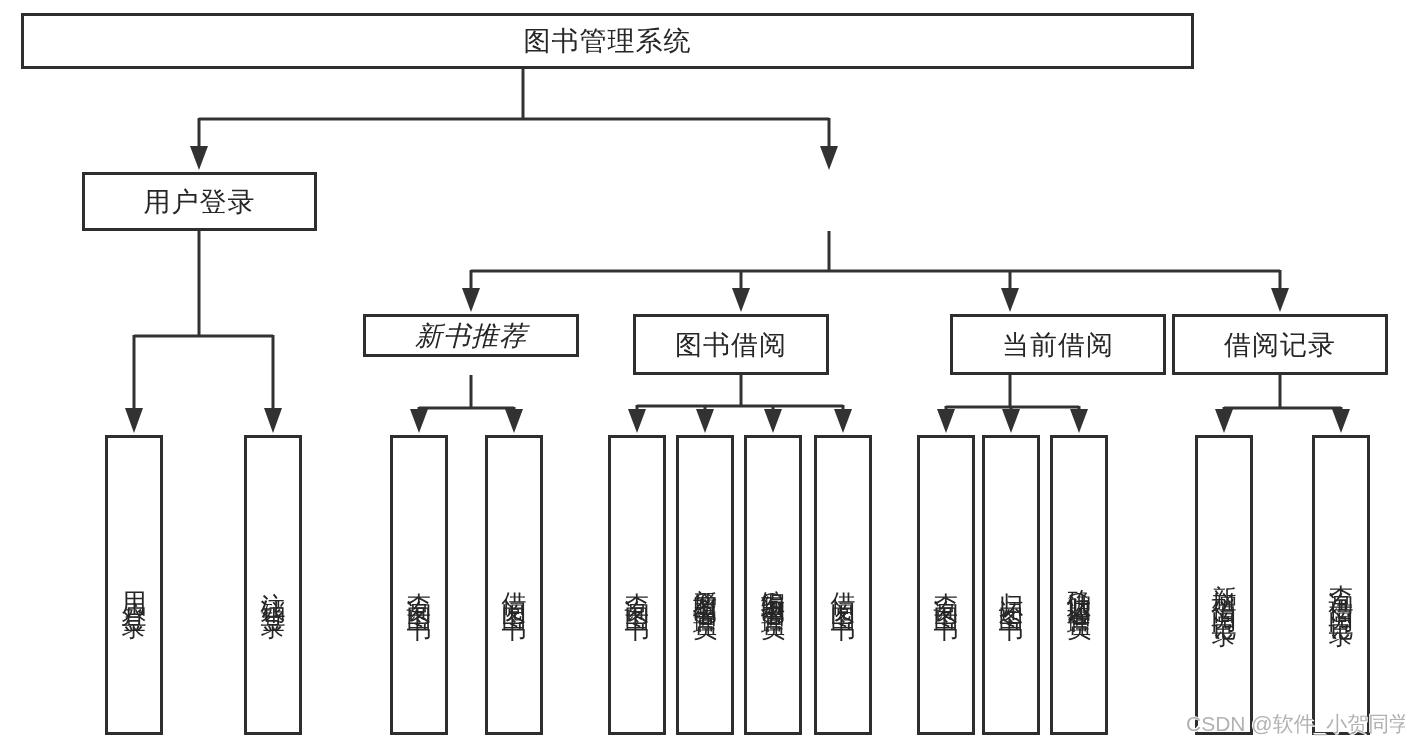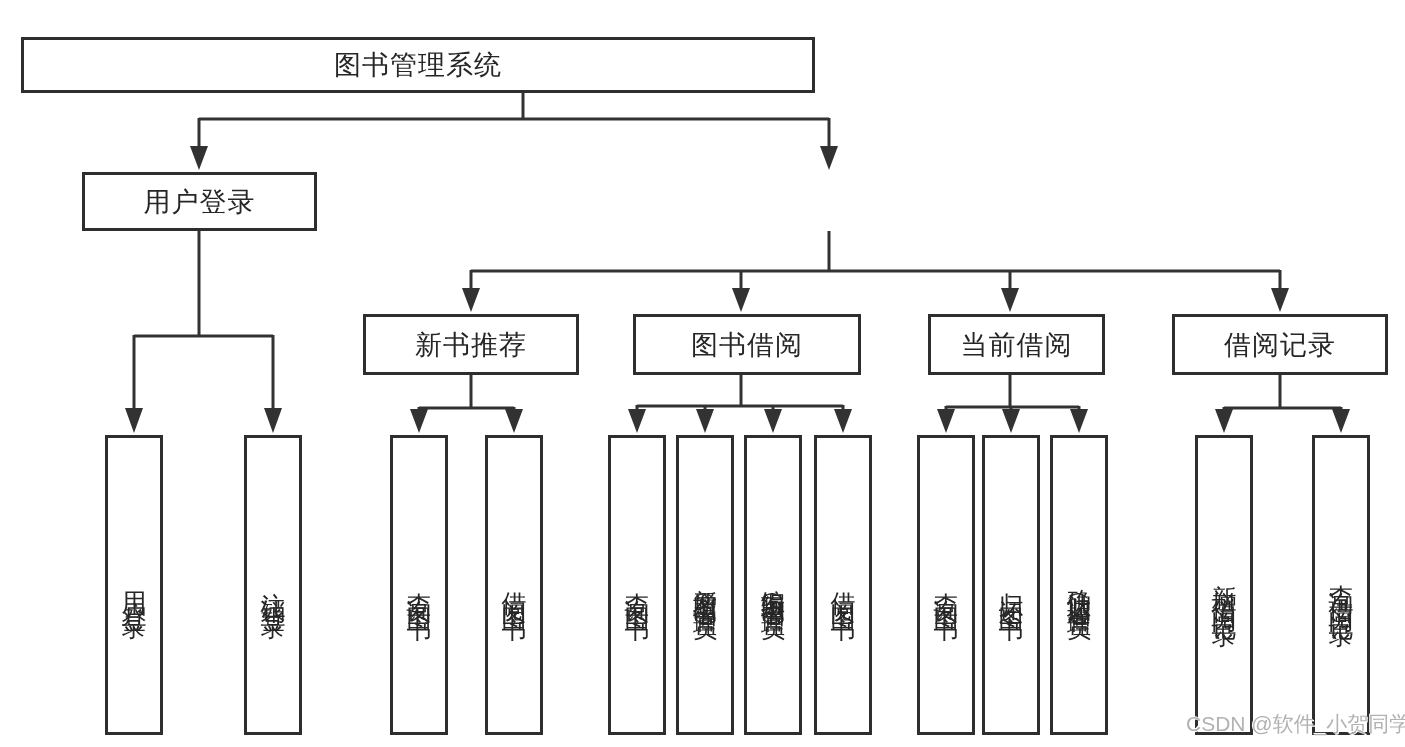--- a/index.html
+++ b/index.html
@@ -111,35 +111,35 @@
       <path d="M764 409  L782 409  L773 433 Z"></path>
       <path d="M834 409  L852 409  L843 433 Z"></path>
       <path d="M937 409  L955 409  L946 433 Z"></path>
       <path d="M1002 409 L1020 409 L1011 433 Z"></path>
       <path d="M1070 409 L1088 409 L1079 433 Z"></path>
       <path d="M1215 409 L1233 409 L1224 433 Z"></path>
       <path d="M1332 409 L1350 409 L1341 433 Z"></path>
     </g>
   </svg>
 
-  <div class="box hbox" style="left:21px; top:13px; width:794px; height:56px;margin-top:24px;">
+  <div class="box hbox" style="left:21px; top:13px; width:1173px; height:56px;">
     <span>图书管理系统</span>
   </div>
 
   <div class="box hbox" style="left:82px; top:172px; width:235px; height:59px;">
     <span>用户登录</span>
   </div>
 
-  <div class="box hbox" style="left:363px; top:314px; width:216px; height:61px;">
+  <div class="box hbox" style="left:363px; top:314px; width:216px; height:43px;font-style:italic;">
     <span>新书推荐</span>
   </div>
-  <div class="box hbox" style="left:633px; top:314px; width:228px; height:61px;">
+  <div class="box hbox" style="left:633px; top:314px; width:196px; height:61px;">
     <span>图书借阅</span>
   </div>
-  <div class="box hbox" style="left:928px; top:314px; width:177px; height:61px;">
+  <div class="box hbox" style="left:950px; top:314px; width:216px; height:61px;">
     <span>当前借阅</span>
   </div>
   <div class="box hbox" style="left:1172px; top:314px; width:216px; height:61px;">
     <span>借阅记录</span>
   </div>
 
   <div class="box leaf" style="left:105px; top:435px; width:58px; height:300px;">
     <span>用户登录</span>
   </div>
   <div class="box leaf" style="left:244px; top:435px; width:58px; height:300px;">

